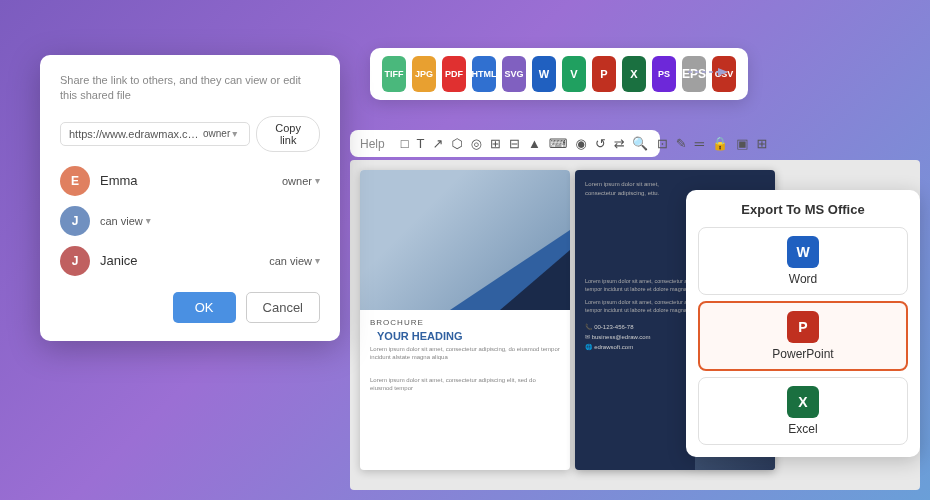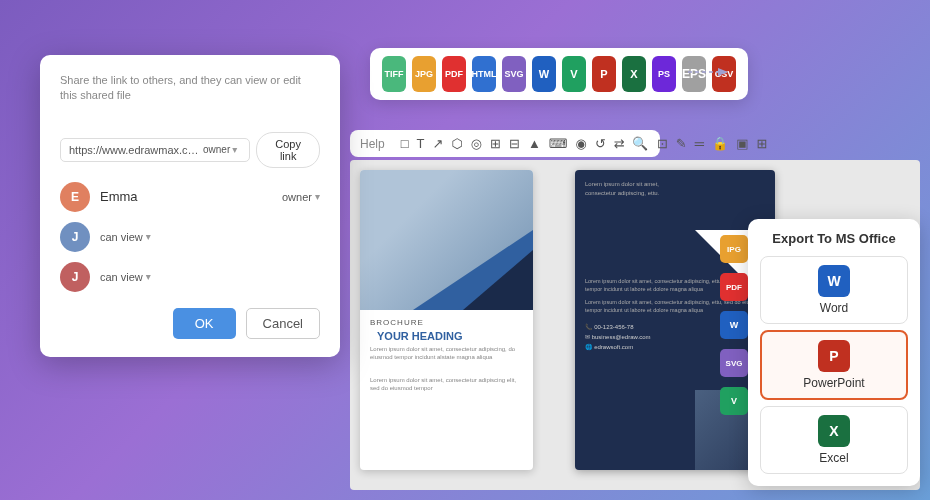--- a/index.html
+++ b/index.html
@@ -75,21 +75,21 @@
       background: #e8e8e8;
       border-radius: 4px;
       overflow: hidden;
     }
 
     
     .brochure {
       position: absolute;
       left: 10px;
       top: 10px;
-      width: 173px;
+      width: 210px;
       height: 300px;
       background: white;
       border-radius: 4px;
       overflow: hidden;
       box-shadow: 0 2px 8px rgba(0,0,0,0.2);
     }
     .brochure-top {
       position: relative;
       height: 140px;
       overflow: hidden;
@@ -216,21 +216,21 @@
       cursor: pointer;
       color: #888;
       font-size: 14px;
       display: flex;
       align-items: center;
       justify-content: center;
     }
     .modal-desc {
       font-size: 11px;
       color: #888;
-      margin-bottom: 28px;
+      margin-bottom: 12px;
       line-height: 1.4;
     }
     .link-row {
       display: flex;
       align-items: center;
       gap: 6px;
       margin-bottom: 14px;
     }
     .link-input {
       flex: 1;
@@ -328,27 +328,26 @@
       padding: 7px 16px;
       font-size: 13px;
       cursor: pointer;
     }
 
     
     .export-panel {
       position: absolute;
       top: 190px;
       right: 10px;
-      width: 172px;
+      width: 234px;
       background: white;
       border-radius: 10px;
       box-shadow: 0 4px 20px rgba(0,0,0,0.2);
       z-index: 30;
       padding: 12px;
-      margin-top: 29px;
     }
     .export-title {
       font-size: 13px;
       font-weight: 600;
       color: #333;
       text-align: center;
       margin-bottom: 10px;
     }
     .export-small-icon {
       width: 28px;
@@ -561,20 +560,21 @@
     <span class="user-role">
       <span>can view</span>
       <span class="chevron">▾</span>
     </span>
   </div>
 
   <div class="user-row">
     <div class="avatar">
       <div class="avatar-inner" style="background:#c06060;">J</div>
     </div>
+    <span class="user-name">Janice</span>
     <span class="user-role">
       <span>can view</span>
       <span class="chevron">▾</span>
     </span>
   </div>
 
   <div class="modal-footer">
     <button class="btn-ok">OK</button>
     <button class="btn-cancel">Cancel</button>
   </div>

